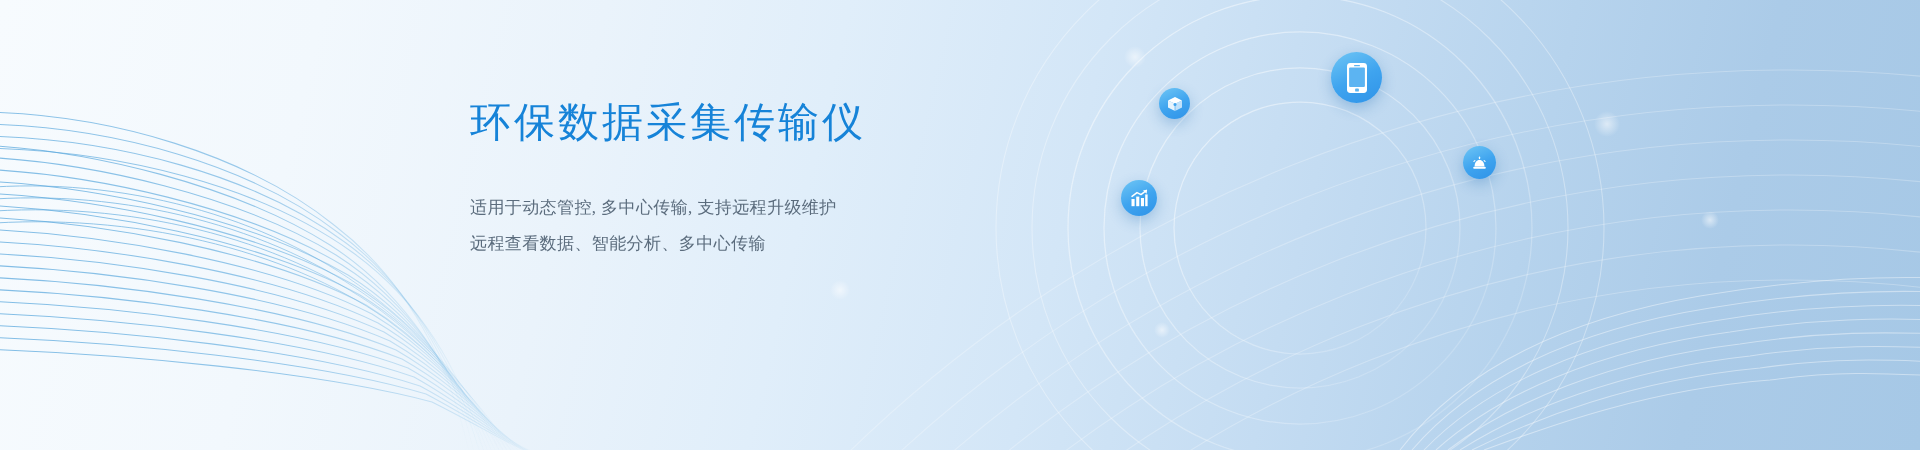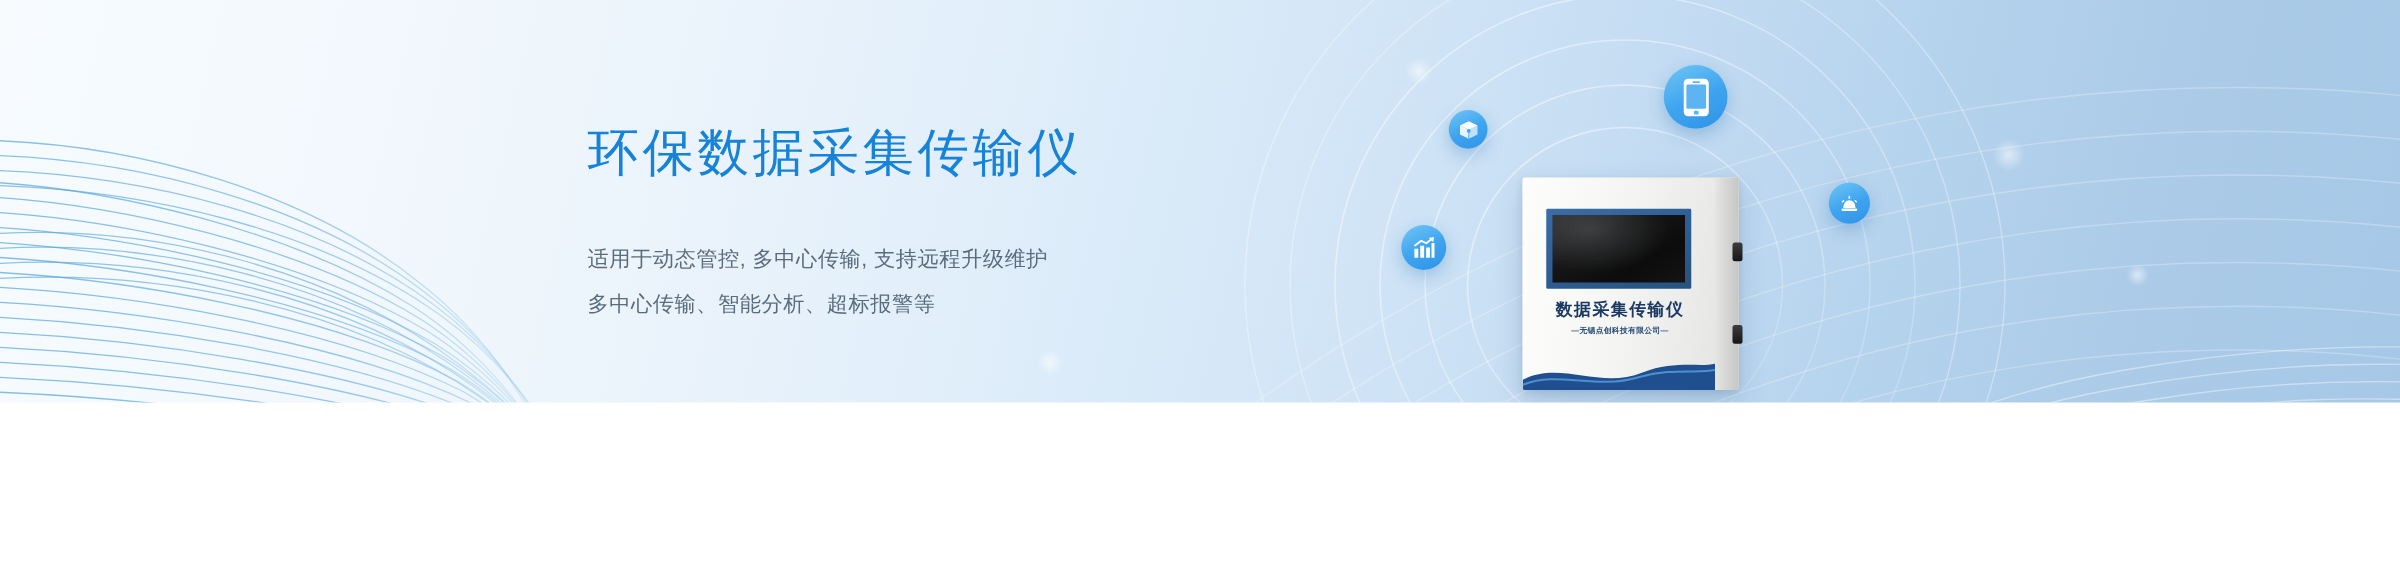--- a/index.html
+++ b/index.html
@@ -4,21 +4,21 @@
 <style>
   * { margin:0; padding:0; box-sizing:border-box; }
   html, body {
     width:1920px; height:450px;
     overflow:hidden;
     font-family:"Liberation Sans","DejaVu Sans",sans-serif;
   }
 
   .banner{
     position:relative;
-    width:1920px; height:322px;
+    width:1920px; height:450px;
     overflow:hidden;
     background:
       linear-gradient(103deg,
         #f7fbfe 0%,
         #f2f8fd 16%,
         #eaf3fb 30%,
         #e0eefa 42%,
         #d3e6f7 55%,
         #c4dcf2 67%,
         #b6d3ed 78%,
@@ -38,21 +38,21 @@
     width:520px;
   }
   .headline{
     font-size:41px;
     line-height:1.18;
     letter-spacing:3px;
     color:#1683d8;
     font-weight:400;
     white-space:nowrap;
   }
-  .sub-list{ margin-top:44px; }
+  .sub-list{ margin-top:44px;font-family:Liberation Serif, serif; }
   .sub-line{
     font-size:17px;
     line-height:2.07;
     letter-spacing:0.4px;
     color:#5b6c7d;
     white-space:nowrap;
   }
 
   
   .device{
@@ -236,45 +236,24 @@
       <circle cx="840" cy="290" r="10" fill="url(#glowA)"></circle>
       <circle cx="1162" cy="330" r="8" fill="url(#glowA)"></circle>
     </svg>
   </div>
 
   <div class="text-block">
     <h1 class="headline">环保数据采集传输仪</h1>
 
     <div class="sub-list">
       <p class="sub-line">适用于动态管控, 多中心传输, 支持远程升级维护</p>
-      <p class="sub-line">多中心传输、智能分析、超标报警等</p>
+      <p class="sub-line">远程查看数据、智能分析、多中心传输</p>
     </div>
   </div>
 
-  <div class="device">
-    <div class="device-body">
-      <div class="device-side"></div>
-
-      <div class="screen-frame">
-        <div class="screen-glass"></div>
-      </div>
-
-      <div class="device-label">
-        <div class="title">数据采集传输仪</div>
-        <div class="company">—无锡点创科技有限公司—</div>
-      </div>
-
-      <svg class="device-wave" viewBox="0 0 154 30" preserveAspectRatio="none" aria-hidden="true">
-        <path d="M0,22 C 30,6 62,30 96,16 C 122,6 142,12 154,9 L154,30 L0,30 Z" fill="#1f4f8f"></path>
-        <path d="M0,26 C 28,14 58,30 92,20 C 120,12 140,17 154,14" fill="none" stroke="#4f8fd0" stroke-width="1.6"></path>
-      </svg>
-    </div>
-    <div class="device-hinge top"></div>
-    <div class="device-hinge bottom"></div>
-  </div>
 
   <div class="ficon fi-phone">
     <svg width="22" height="32" viewBox="0 0 22 32" aria-hidden="true">
       <rect x="1" y="1" width="20" height="30" rx="3.4" fill="#ffffff"></rect>
       <rect x="3.1" y="5.6" width="15.8" height="19.4" rx="1" fill="#5cb4f2"></rect>
       <rect x="8" y="3" width="6" height="1.3" rx="0.65" fill="#5cb4f2"></rect>
       <rect x="9.1" y="26.6" width="3.8" height="3" rx="0.9" fill="#5cb4f2"></rect>
     </svg>
   </div>
 

